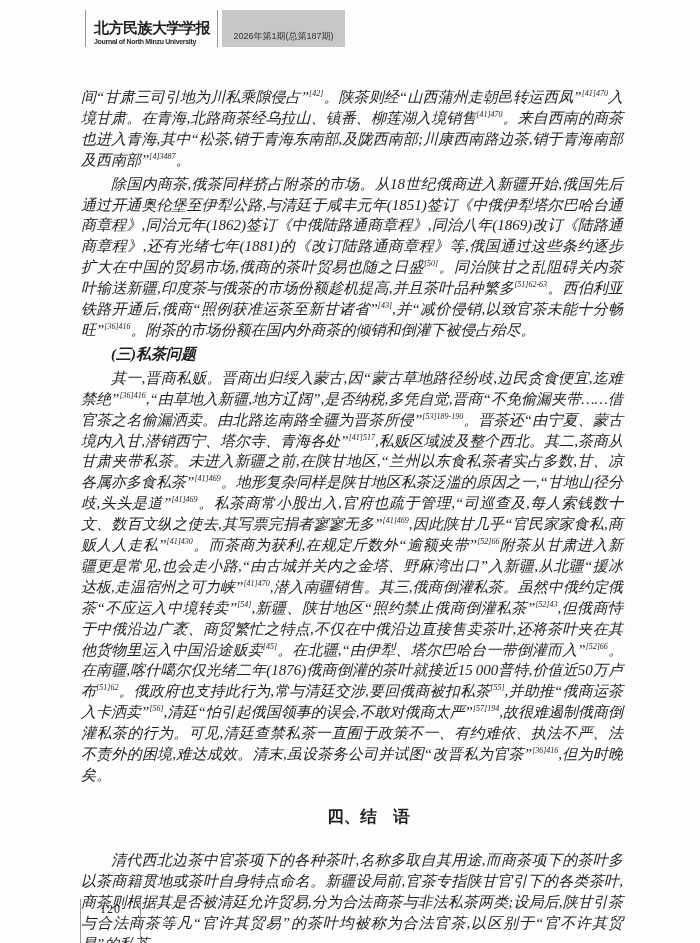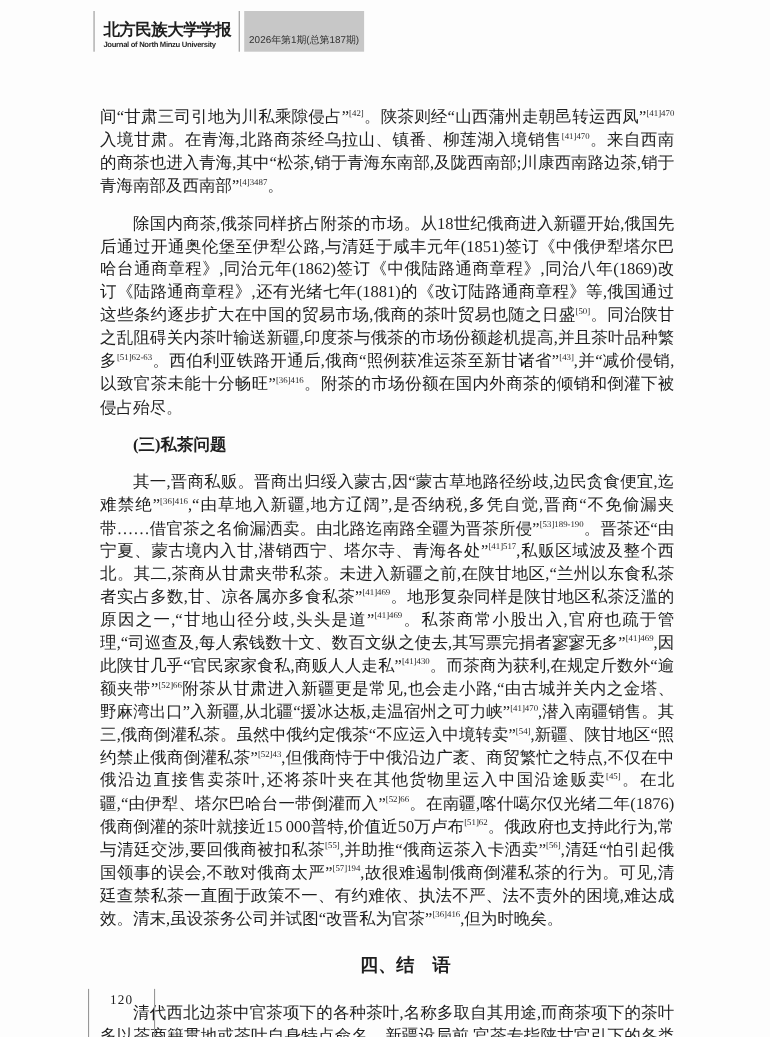--- a/index.html
+++ b/index.html
@@ -27,35 +27,35 @@
   .logo-cn{
     font-size:15px;font-weight:bold;
     letter-spacing:-0.5px;white-space:nowrap;line-height:17px;
   }
   .logo-en{
     font-family:"Liberation Sans",sans-serif;
     font-size:7px;font-weight:bold;letter-spacing:-0.3px;
     white-space:nowrap;line-height:9px;color:#2a2a2a;
   }
   .issue-box{
-    width:109px;margin-left:4px;background:var(--issue-box-bg);
+    width:123px;margin-left:4px;background:var(--issue-box-bg);
     display:flex;align-items:flex-end;justify-content:center;
     padding-bottom:4px;box-sizing:border-box;text-align:right;
   }
   .issue-text{
     font-size:9px;color:#333;white-space:nowrap;
     font-family:"Liberation Sans",sans-serif;
   }
   
   .article{
     position:absolute;left:78px;top:84px;width:548px;
     font-size:15px;line-height:20.9px;
     text-align:justify;
   }
-  .article p{margin:13px;}
+  .article p{margin:3px;font-style:italic;}
   .article p.indent{text-indent:2em;}
   .article p.bold{font-weight:bold;}
   .article h2{
     font-size:16.5px;font-weight:bold;
     margin:20px 0 22px 2em;line-height:22px;text-align:center;
   }
   sup.cite{
     font-size:8px;line-height:0;vertical-align:6px;letter-spacing:0;
   }
   

